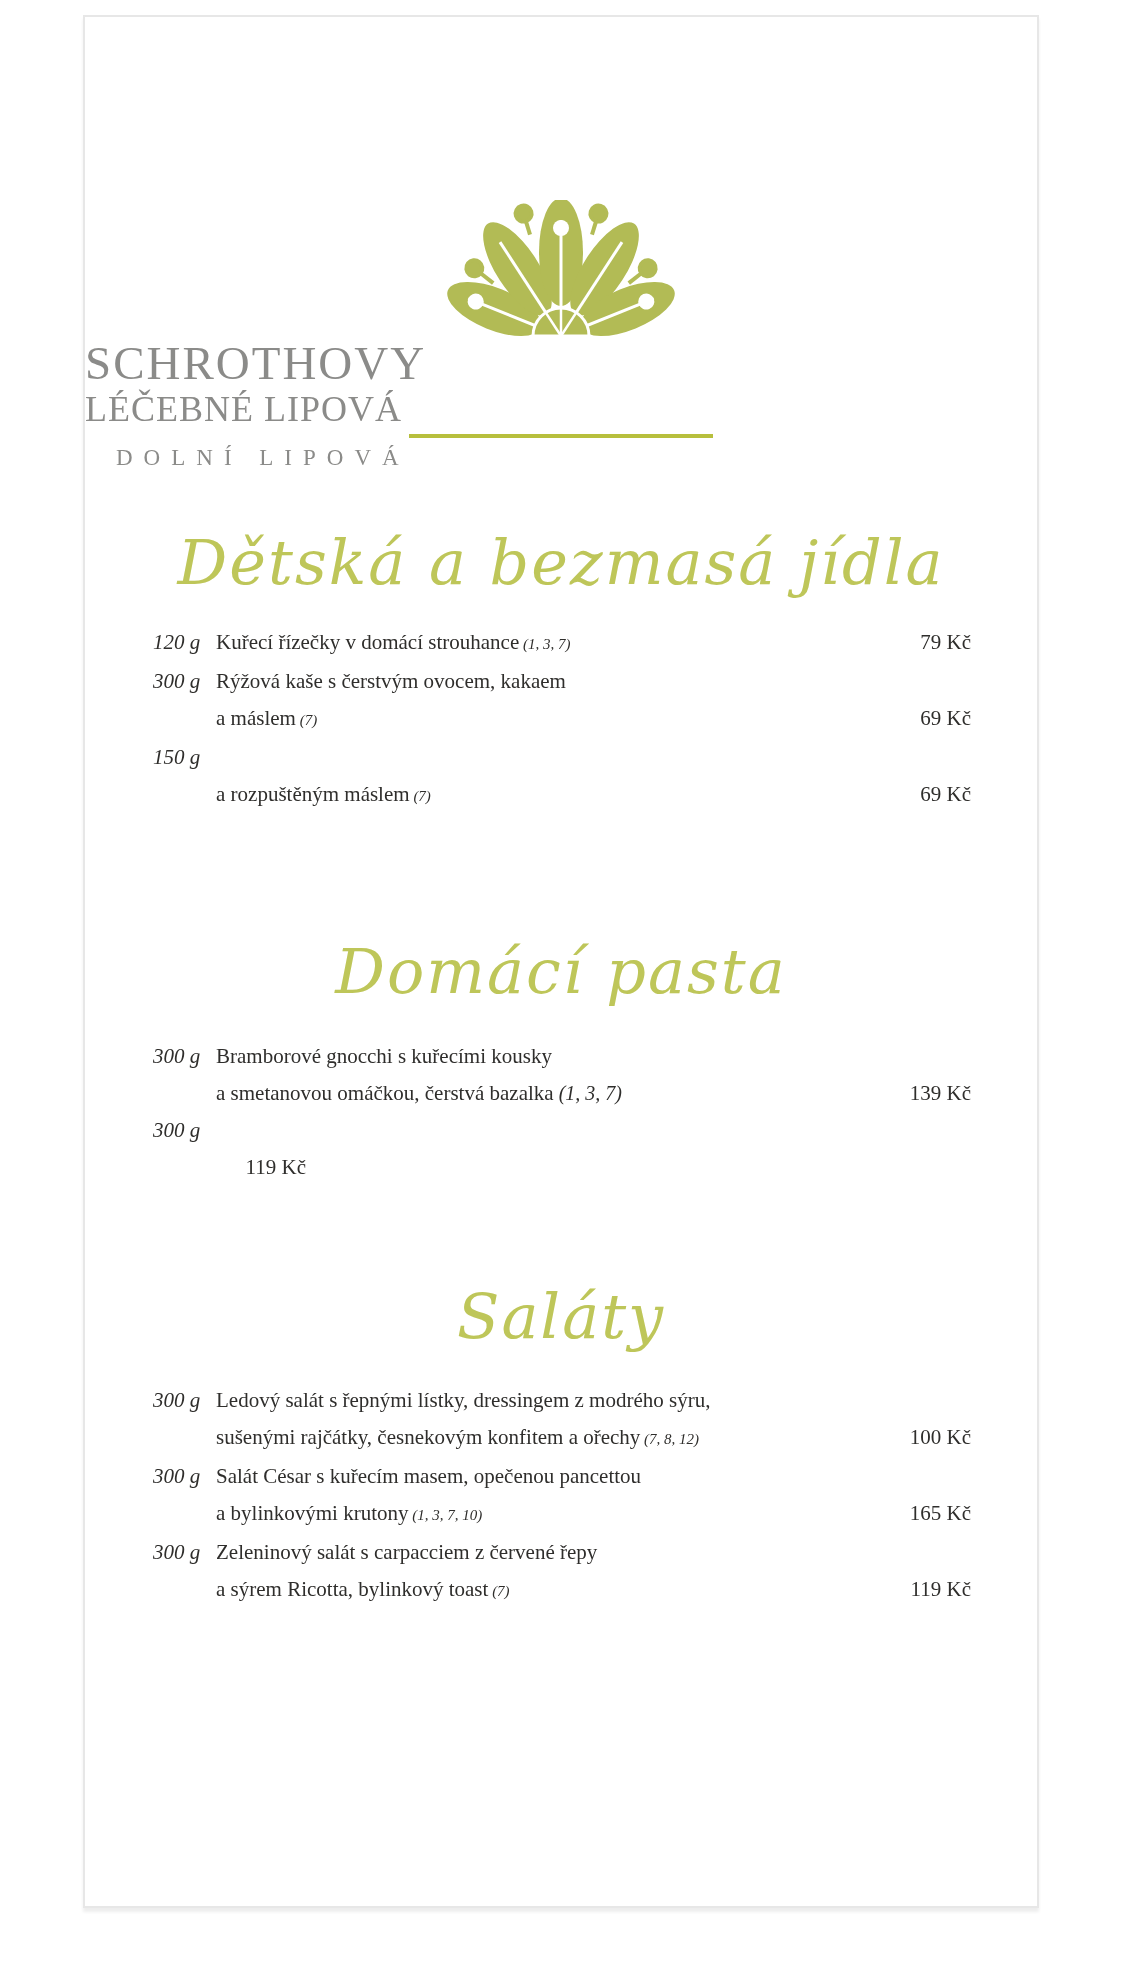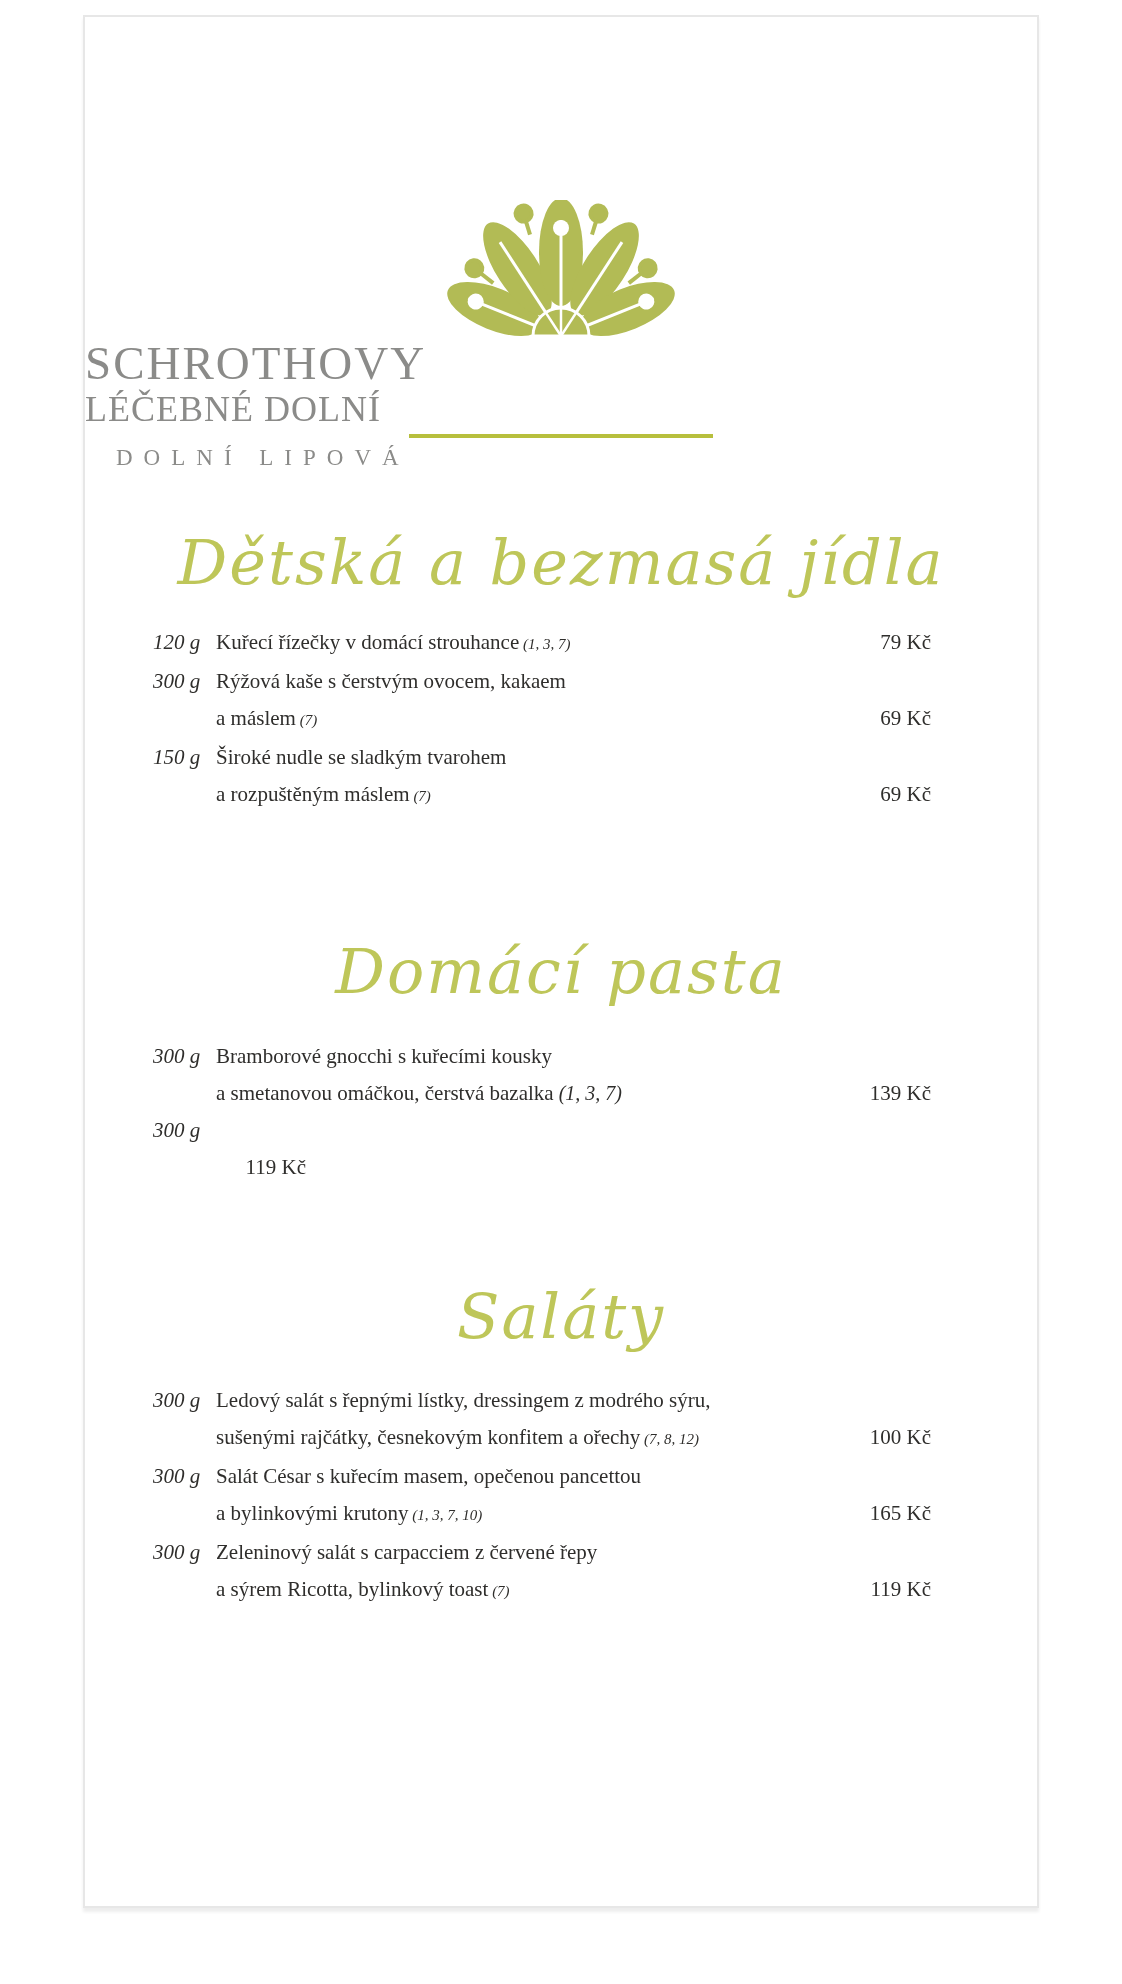--- a/index.html
+++ b/index.html
@@ -60,21 +60,21 @@
     font-size:62px; line-height:1.25;
     text-align:center;
     color:var(--olive-bright);
     letter-spacing:2px;
   }
   .sec-1 .script-title{ margin-top:55px; }
   .sec-2 .script-title{ margin-top:118px; }
   .sec-3 .script-title{ margin-top:92px; }
   .items{
     margin-top:22px;
-    padding-left:68px; padding-right:106px;
+    padding-left:68px; padding-right:66px;
     font-size:21px;
   }
   .sec-2 .items{ margin-top:28px; }
   .sec-3 .items{ margin-top:26px; }
   .row{
     display:flex; align-items:baseline;
     line-height:37px;
     white-space:nowrap;
   }
   .w{
@@ -171,21 +171,21 @@
               <line x1="0" y1="0" x2="0" y2="-30"></line>
             </g>
           <line x1="0" y1="0" x2="0" y2="-30"></line>
           <g transform="rotate(33)">
               <line x1="0" y1="0" x2="0" y2="-30"></line>
             </g>
         </g>
       </g>
     </svg>
     <h1 class="brand-name">SCHROTHOVY</h1>
-    <h2 class="brand-sub">LÉČEBNÉ DOLNÍ</h2>
+    <h2 class="brand-sub">LÉČEBNÉ LIPOVÁ</h2>
     <div class="brand-rule"></div>
     <div class="brand-loc">DOLNÍ LIPOVÁ</div>
   </header>
 
   <main class="menu">
       <section class="sec sec-1">
         <h3 class="script-title">Dětská a bezmasá jídla</h3>
         <div class="items">
           <div class="row">
             <span class="w">120 g</span>
@@ -197,21 +197,20 @@
             <span class="t">Rýžová kaše s čerstvým ovocem, kakaem</span>
             <span class="p"></span>
           </div>
           <div class="row">
             <span class="w"></span>
             <span class="t">a máslem<i class="al"> (7)</i></span>
             <span class="p">69 Kč</span>
           </div>
           <div class="row">
             <span class="w">150 g</span>
-            <span class="t">Široké nudle se sladkým tvarohem</span>
             <span class="p"></span>
           </div>
           <div class="row">
             <span class="w"></span>
             <span class="t">a rozpuštěným máslem<i class="al"> (7)</i></span>
             <span class="p">69 Kč</span>
           </div>
         </div>
       </section>
       <section class="sec sec-2">

